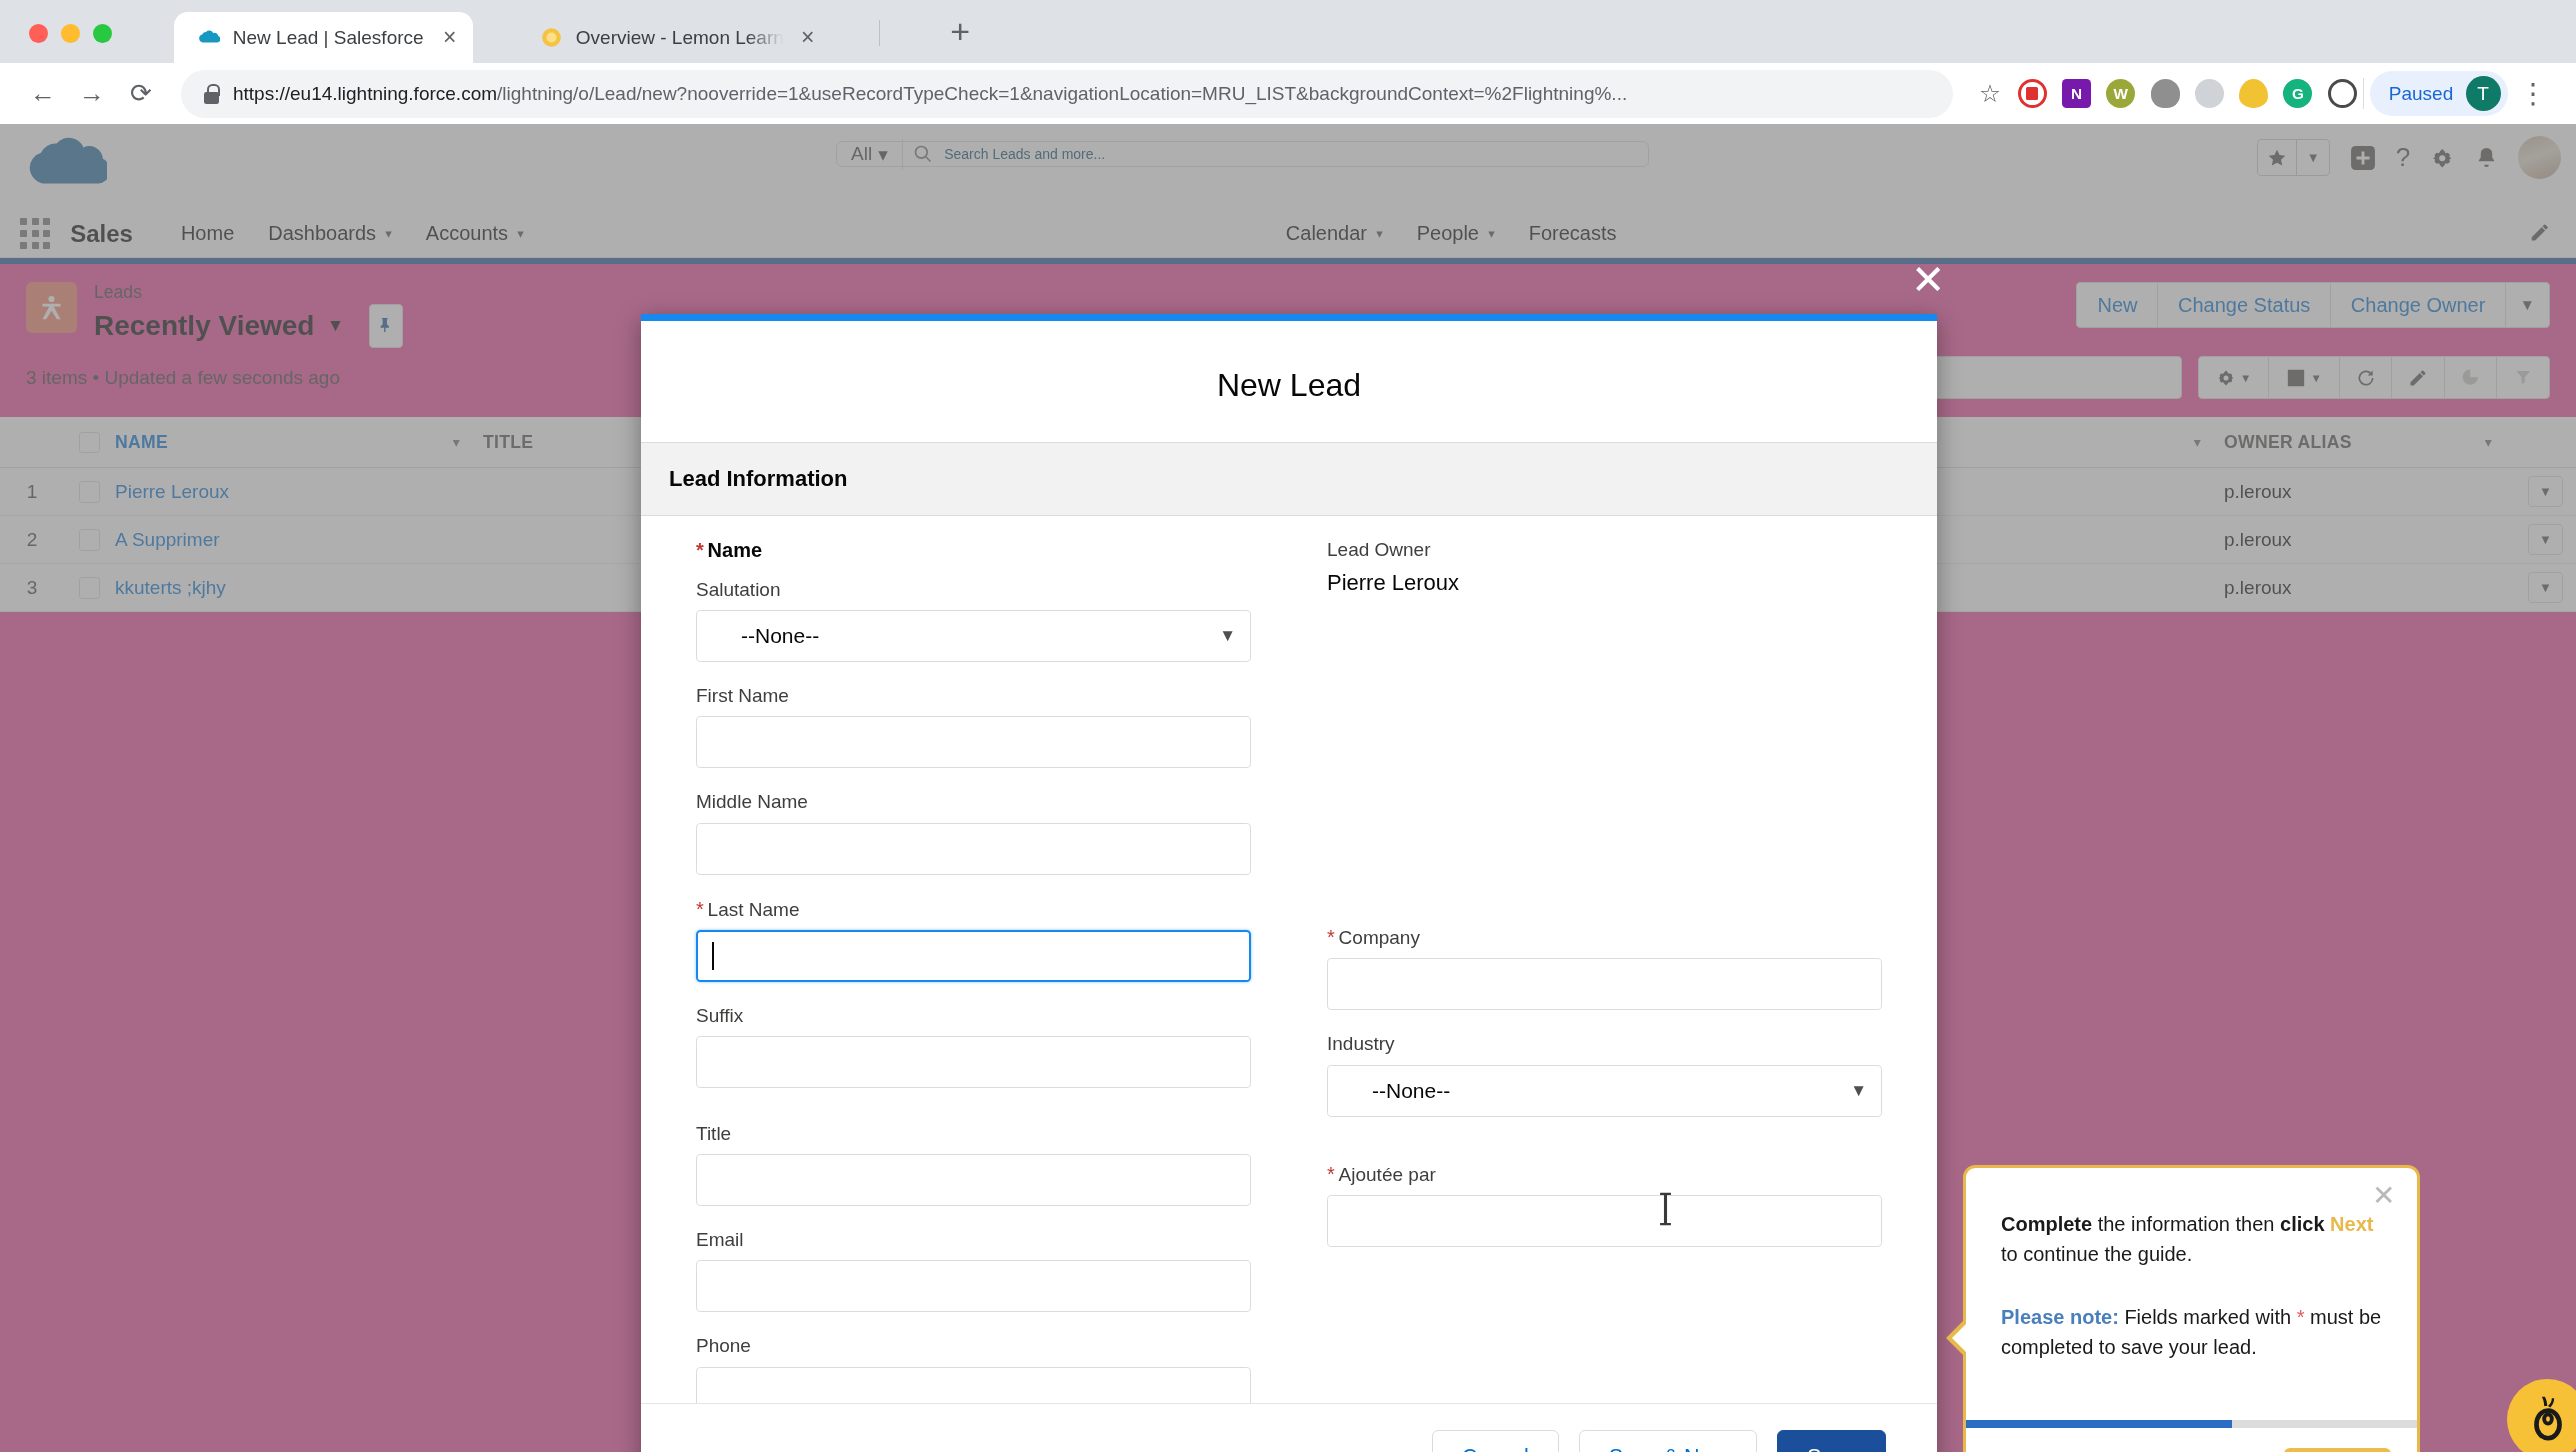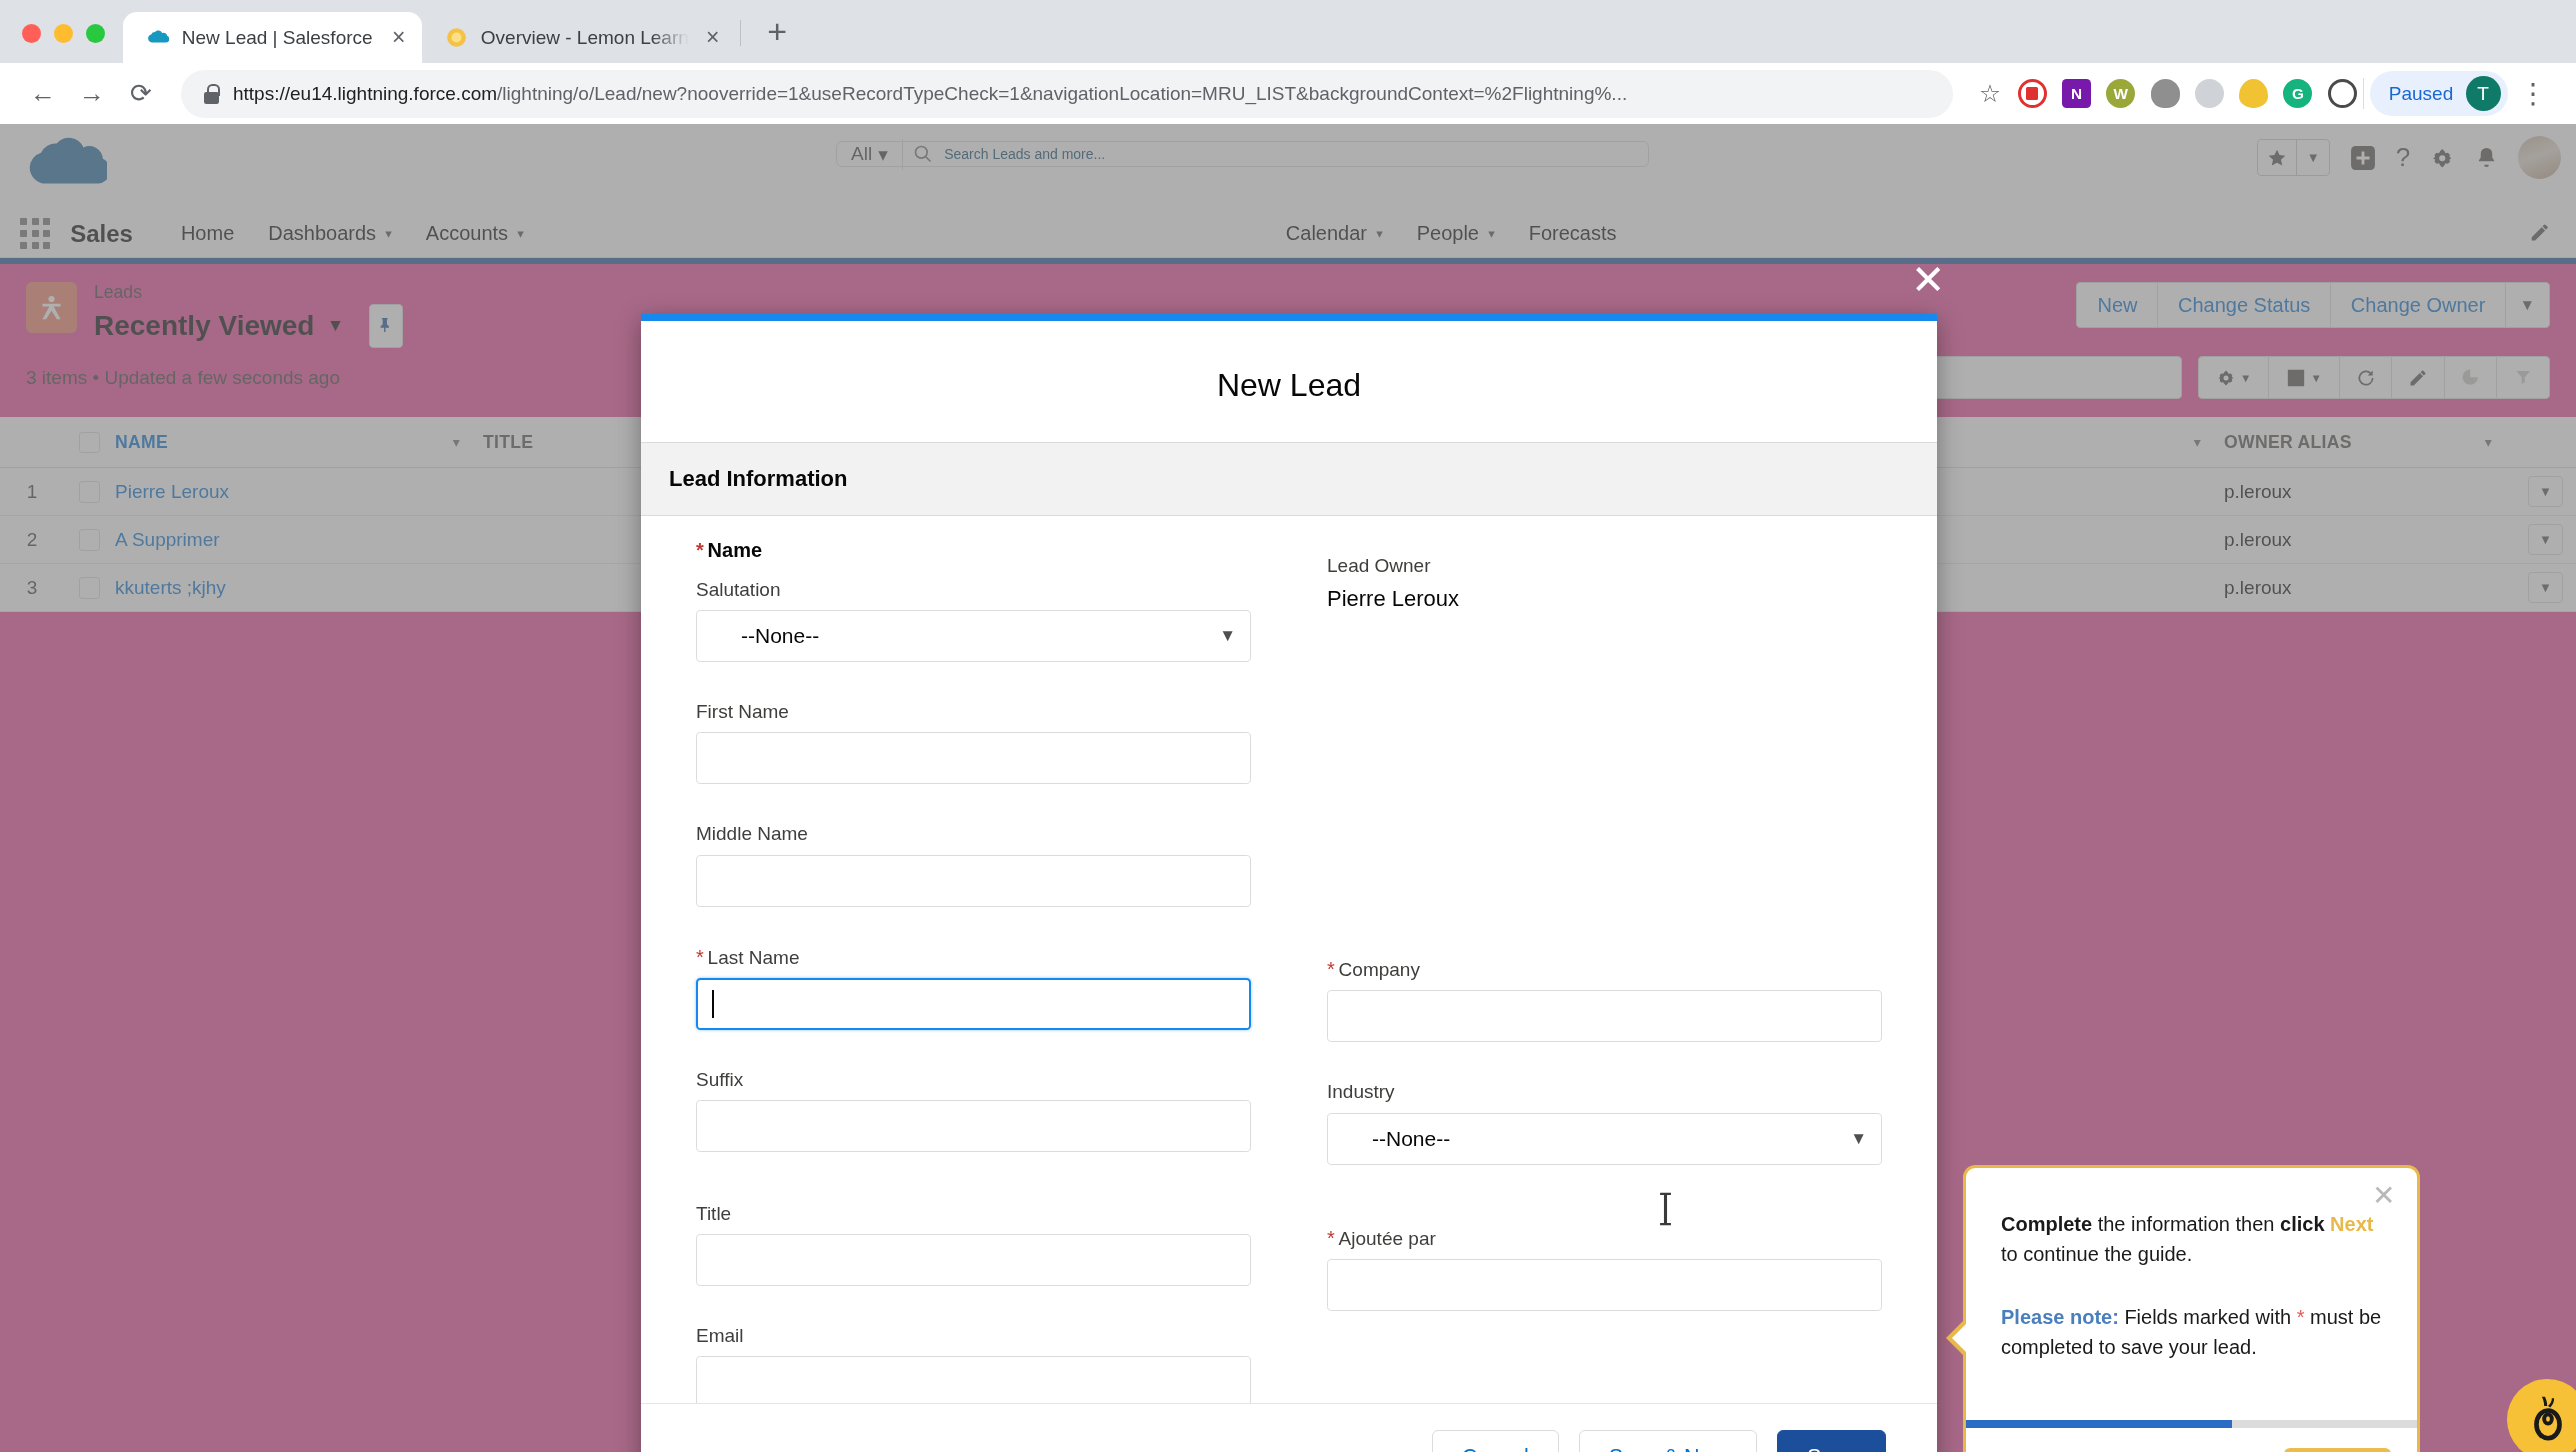--- a/index.html
+++ b/index.html
@@ -7,21 +7,21 @@
     width: 2576px; height: 1452px;
     font-family: "Liberation Sans", sans-serif;
     overflow: hidden; background: #fff;
   }
 
   
   .browser { width: 2576px; height: 1452px; position: relative; background: #dee1e6; }
 
   .tabstrip {
     height: 63px; background: #dee1e6;
-    display: flex; align-items: flex-end; padding-left: 16px; position: relative;
+    display: flex; align-items: flex-end; padding-left: 23px; position: relative; gap: 44px;
   }
   .traffic { display: flex; gap: 13px; align-items: center; padding: 0 18.4px 20px 6.1px; }
   .dot { width: 19px; height: 19px; border-radius: 50%; }
   .dot.red { background: #ff5f57; }
   .dot.yellow { background: #febc2e; }
   .dot.green { background: #28c840; }
 
   .tab {
     height: 51px; display: flex; align-items: center; gap: 12.3px;
     padding: 0 17px 0 23px; border-radius: 14px 14px 0 0;
@@ -161,21 +161,21 @@
   .modal-title { text-align: center; font-size: 32px; color: #080707; padding: 46px 0 38px 0; }
   .modal-body { flex: 1; overflow: hidden; position: relative; }
   .section-head {
     background: #f3f2f2; border-top: 0.8px solid #dddbda; border-bottom: 0.8px solid #dddbda;
     padding: 23px 28px; font-size: 22px; font-weight: bold; color: #080707;
   }
   .form-grid { display: flex; padding: 23px 55px 0 55px; }
   .col { width: 50%; padding-right: 38px; }
   .col.right { padding-left: 38px; padding-right: 0; }
   .field { margin-bottom: 0; }
-  .flabel { font-size: 19px; color: #3e3e3c; margin-bottom: 9.2px; display: block; margin-top: 16px; }
+  .flabel { font-size: 19px; color: #3e3e3c; margin-bottom: 9.2px; display: block; }
   .req { color: #c23934; font-size: 20px; padding-right: 3.8px; }
   .fgroup-label { font-size: 20px; color: #080707; font-weight: bold; margin-bottom: 17px; display:block; }
   .inp {
     height: 52px; border: 1.5px solid #dddbda; border-radius: 4.6px; background: #fff;
     width: 100%; display: flex; align-items: center; padding: 0 14px; font-size: 21px; color: #080707;
   }
   .inp.focused { border: 2.3px solid #1589ee; box-shadow: 0 0 3.1px rgba(21,137,238,0.5); }
   .inp.sel { justify-content: space-between; padding-left: 44px; }
   .sel-caret { color: #514f4d; font-size: 17px; }
   .spacer-sm { height: 23px; }

